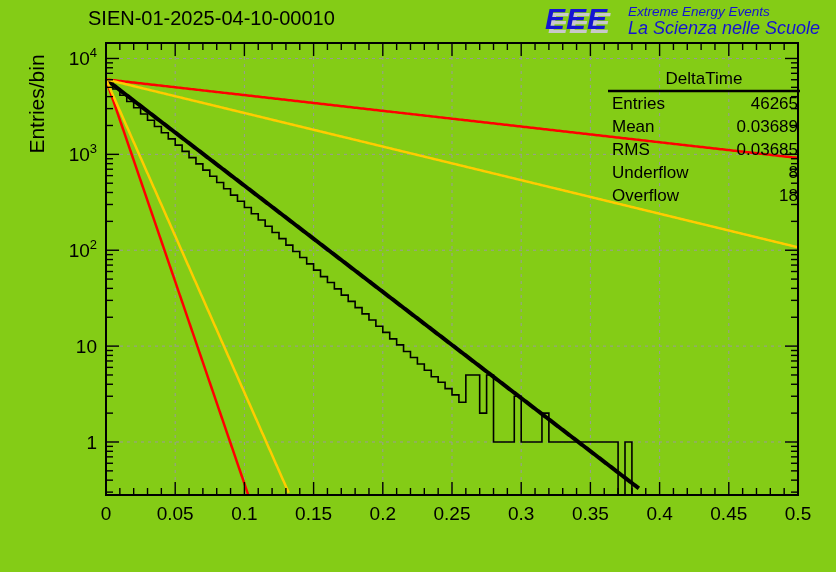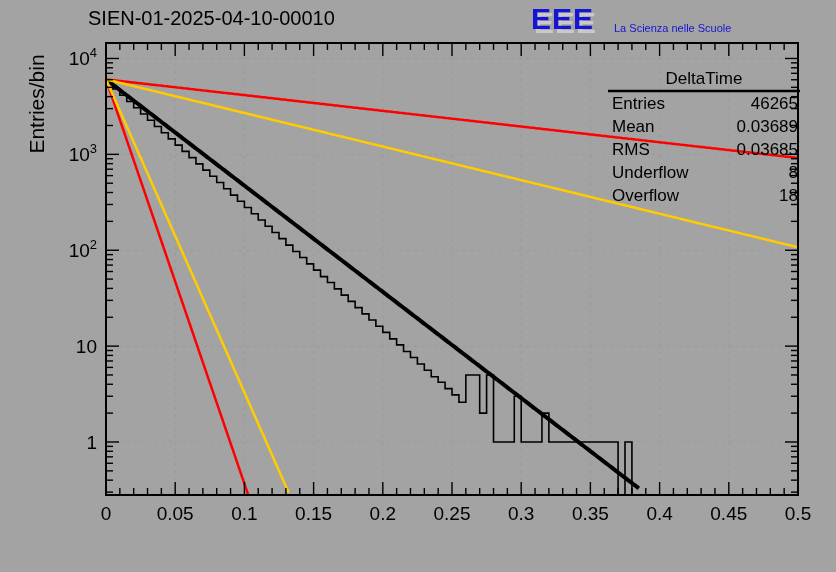--- a/index.html
+++ b/index.html
@@ -1,44 +1,45 @@
 <!DOCTYPE html>
 <html><head>
 <meta charset="utf-8">
 <style>
   html,body{margin:0;padding:0;background:#ffffff;}
   body{width:836px;height:572px;overflow:hidden;
        font-family:"Liberation Sans", sans-serif;}
-  #root{position:relative;width:836px;height:572px;background:#a3a3a3;}
+  #root{position:relative;width:836px;height:572px;background:#84cc16;}
   .ttl{position:absolute;font-size:20px;color:#000;white-space:nowrap;}
   #plot-title{left:88px;top:7px;}
-  #logo-wrap{position:absolute;left:531px;top:2px;width:290px;height:36px;}
+  #logo-wrap{position:absolute;left:545px;top:2px;width:290px;height:36px;font-style:italic;}
   #logo-eee{position:absolute;left:0px;top:2px;font-size:30px;font-weight:bold;
             color:#1414d2;letter-spacing:1px;line-height:30px;
             text-shadow:3px 4px 0 #c9c9c9;}
   #logo-l1{position:absolute;left:83px;top:2px;font-size:13.5px;color:#1414d2;
            line-height:16px;white-space:nowrap;}
-  #logo-l2{position:absolute;left:83px;top:18px;font-size:11px;color:#1414d2;
+  #logo-l2{position:absolute;left:83px;top:18px;font-size:18px;color:#1414d2;
            line-height:16px;white-space:nowrap;}
   #ylabel{position:absolute;left:-38px;top:92px;width:150px;text-align:center;
           font-size:21px;color:#000;transform:rotate(-90deg);}
   #xlabel{position:absolute;left:560px;top:537px;font-size:22px;color:#000;}
   svg{position:absolute;left:0;top:0;}
   .tl{font-size:19px;fill:#000;font-family:"Liberation Sans", sans-serif;}
   .stat{font-size:17px;fill:#000;font-family:"Liberation Sans", sans-serif;}
 </style>
 </head>
 <body>
 
 <div id="root">
 
   <div class="ttl" id="plot-title">SIEN-01-2025-04-10-00010</div>
 
   <div id="logo-wrap">
     <div id="logo-eee">EEE</div>
+    <div id="logo-l1">Extreme Energy Events</div>
     <div id="logo-l2">La Scienza nelle Scuole</div>
   </div>
 
   <div id="ylabel">Entries/bin</div>
 
   <svg id="chart-svg" width="836" height="572">
     <g id="gridlines">
         <line x1="175.2" y1="43" x2="175.2" y2="495" stroke="#9a9a9a" stroke-width="1" stroke-dasharray="3,4"></line>
         <line x1="244.4" y1="43" x2="244.4" y2="495" stroke="#9a9a9a" stroke-width="1" stroke-dasharray="3,4"></line>
         <line x1="313.6" y1="43" x2="313.6" y2="495" stroke="#9a9a9a" stroke-width="1" stroke-dasharray="3,4"></line>

